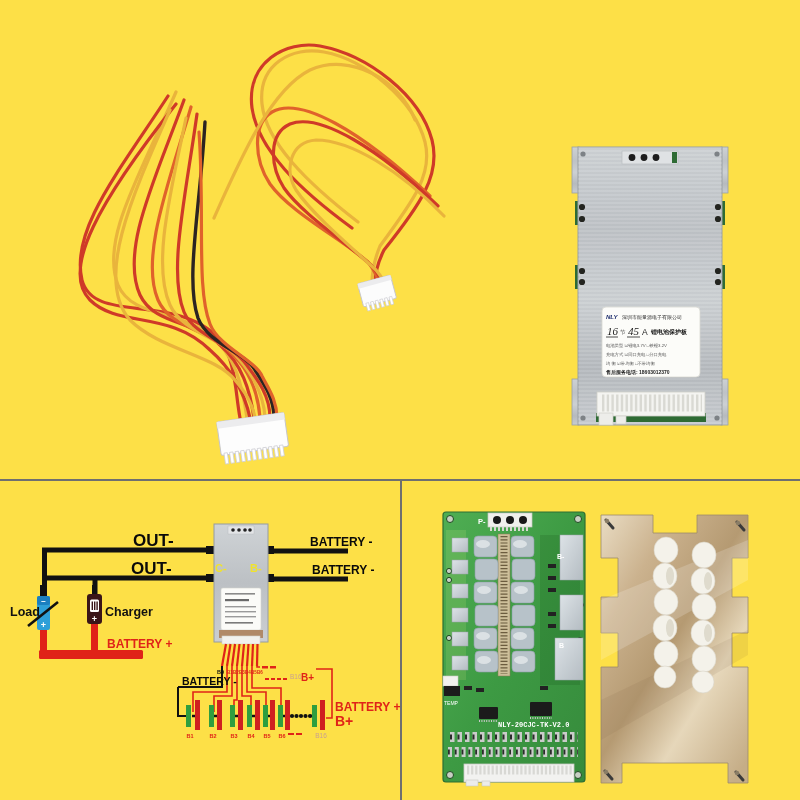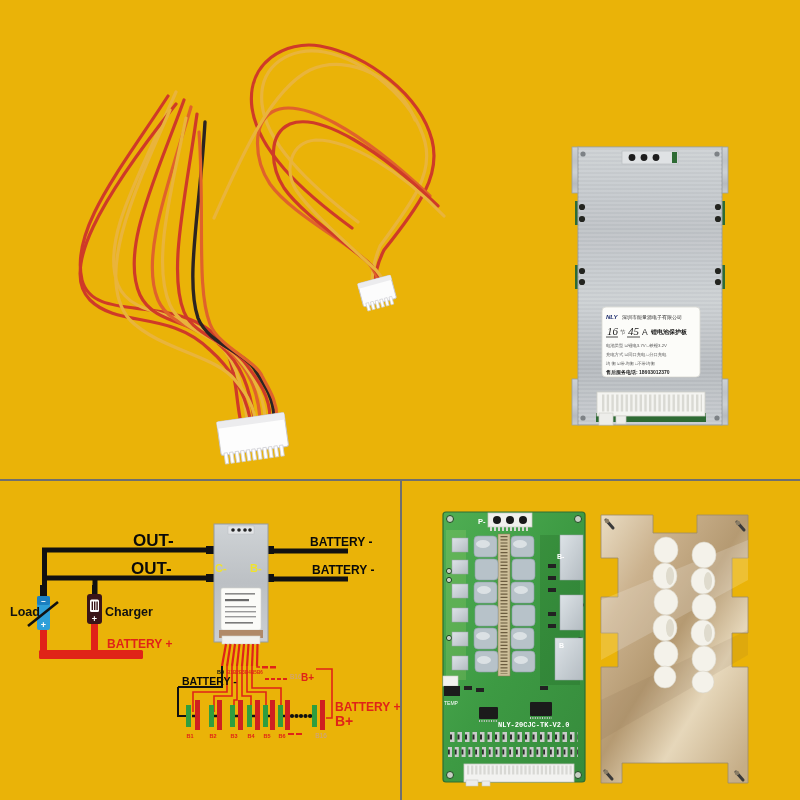--- a/index.html
+++ b/index.html
@@ -1,16 +1,16 @@
 <!DOCTYPE html>
 <html><head>
 <meta charset="utf-8">
 <style>
   html,body{margin:0;padding:0;background:#fff;}
-  .canvas{position:relative;width:800px;height:800px;background:#eab308;overflow:hidden;
+  .canvas{position:relative;width:800px;height:800px;background:#fde047;overflow:hidden;
           font-family:"Liberation Sans",sans-serif;}
   .abs{position:absolute;}
   svg{display:block;font-family:"Liberation Sans",sans-serif;}
   .divider{background:#6f6f6f;}
 </style>
 </head>
 <body>
 
 <div class="canvas">
 

